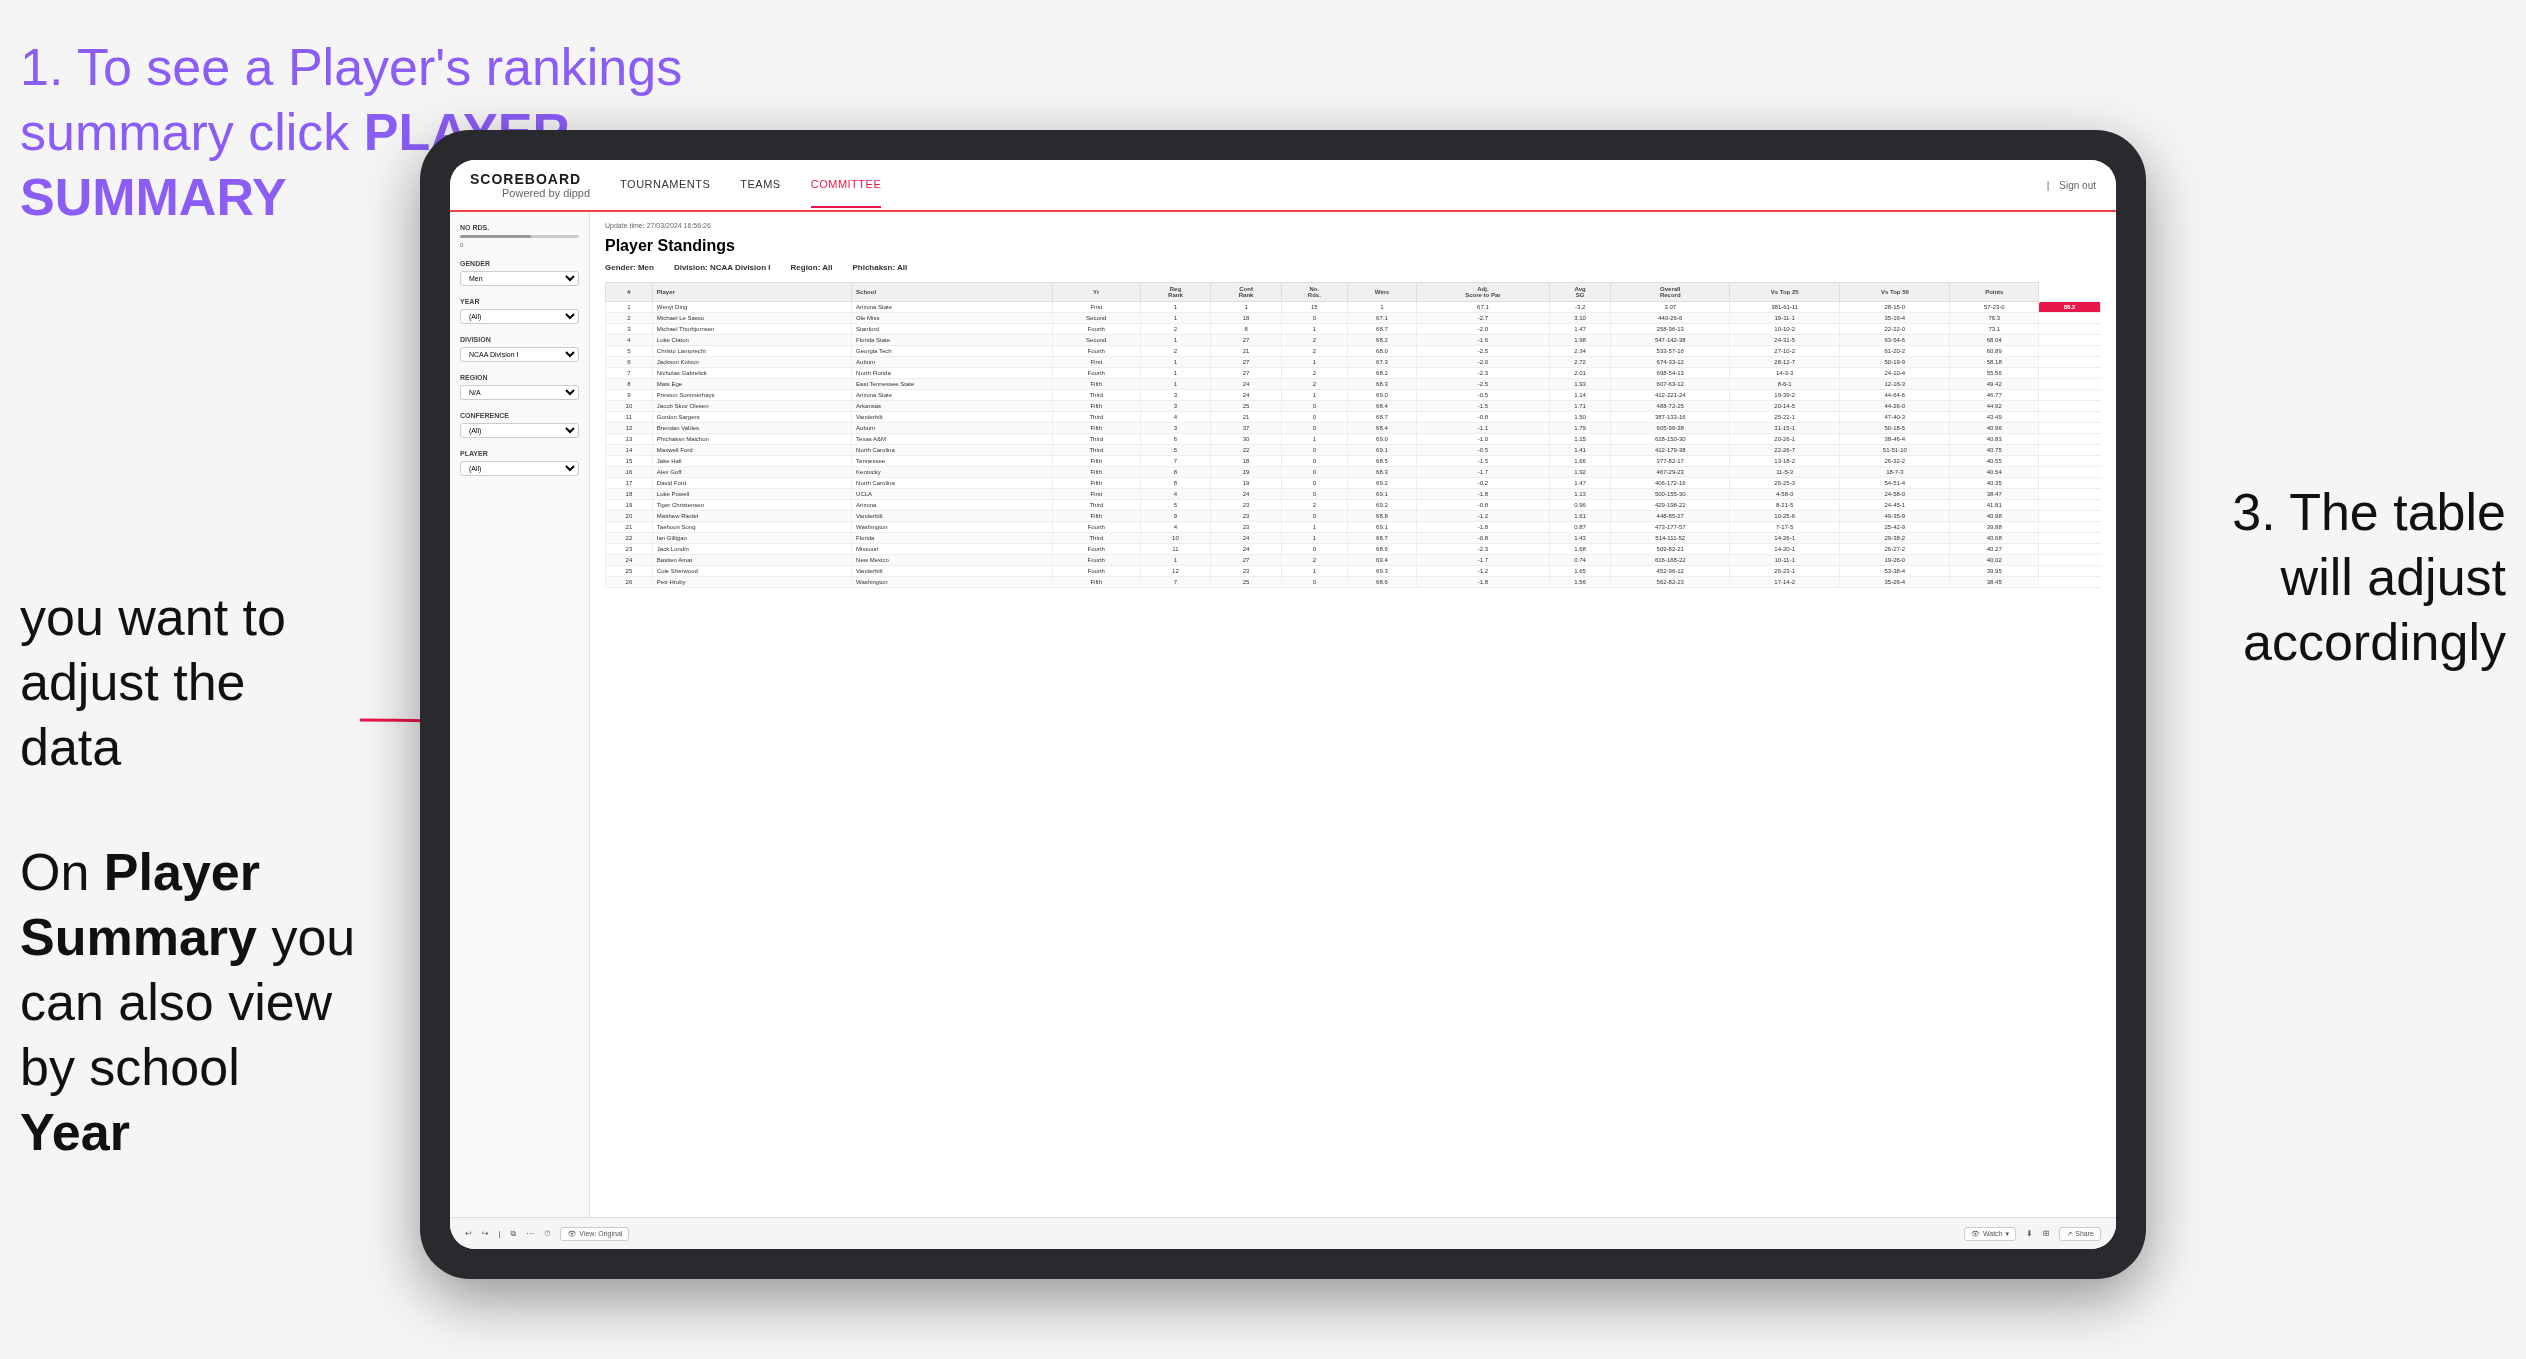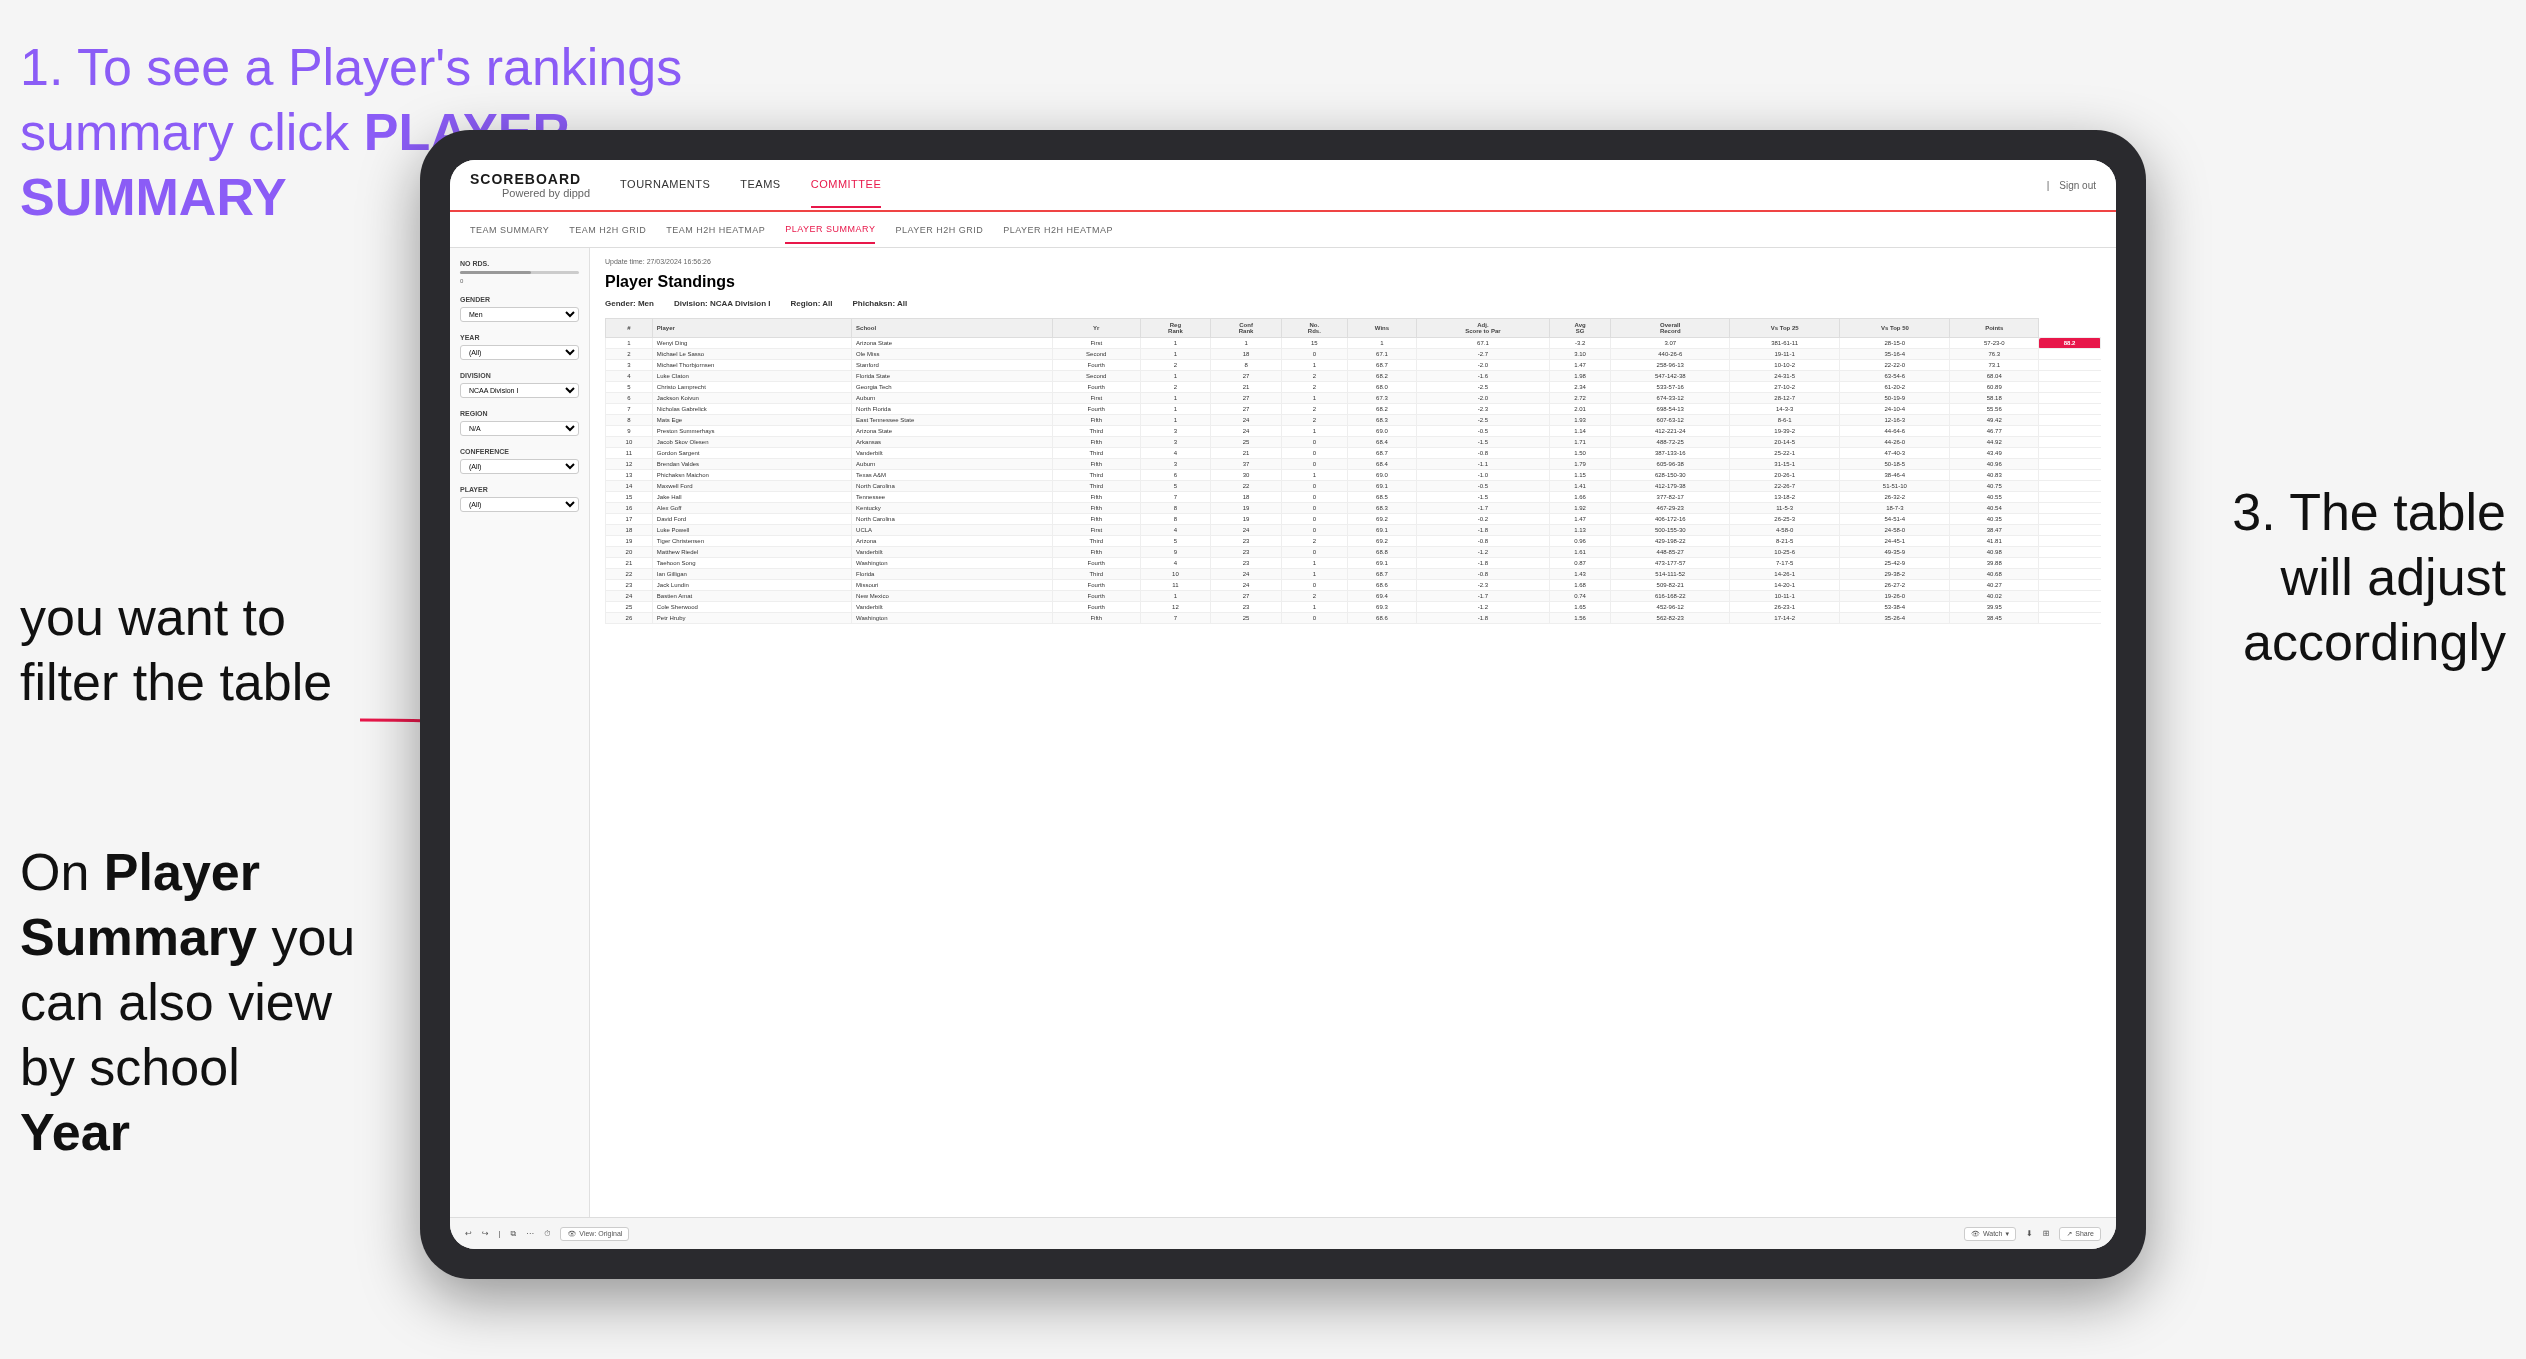--- a/index.html
+++ b/index.html
@@ -345,21 +345,21 @@
 <body>
 
 <div class="instruction-1">
   <span>1. To see a Player's rankings</span><br>
   summary click <strong>PLAYER SUMMARY</strong>
 </div>
 
 <div class="instruction-2">
   <br>
   <span>you want to</span><br>
-  <span>filter the table</span>
+  <span>adjust the data</span>
 </div>
 
 <div class="instruction-note">
   On <strong>Player<br>Summary</strong> you<br>
   can also view<br>by school <strong>Year</strong>
 </div>
 
 <div class="instruction-3">
   <span>3. The table will adjust accordingly</span>
 </div>
@@ -403,28 +403,20 @@
         <span class="nav-link">TOURNAMENTS</span>
         <span class="nav-link">TEAMS</span>
         <span class="nav-link active">COMMITTEE</span>
       </div>
       <div class="nav-right">
         <span>|</span>
         <span>Sign out</span>
       </div>
     </div>
 
-    <div class="sub-nav">
-      <span class="sub-nav-link">TEAM SUMMARY</span>
-      <span class="sub-nav-link">TEAM H2H GRID</span>
-      <span class="sub-nav-link">TEAM H2H HEATMAP</span>
-      <span class="sub-nav-link active">PLAYER SUMMARY</span>
-      <span class="sub-nav-link">PLAYER H2H GRID</span>
-      <span class="sub-nav-link">PLAYER H2H HEATMAP</span>
-    </div>
 
     <div class="main-content">
 
       <div class="filters-panel">
         <div class="filter-section">
           <div class="filter-label">No Rds.</div>
           <div class="filter-slider">
             <div class="filter-slider-track"></div>
           </div>
           <div style="font-size:6px;color:#666;">0</div>

